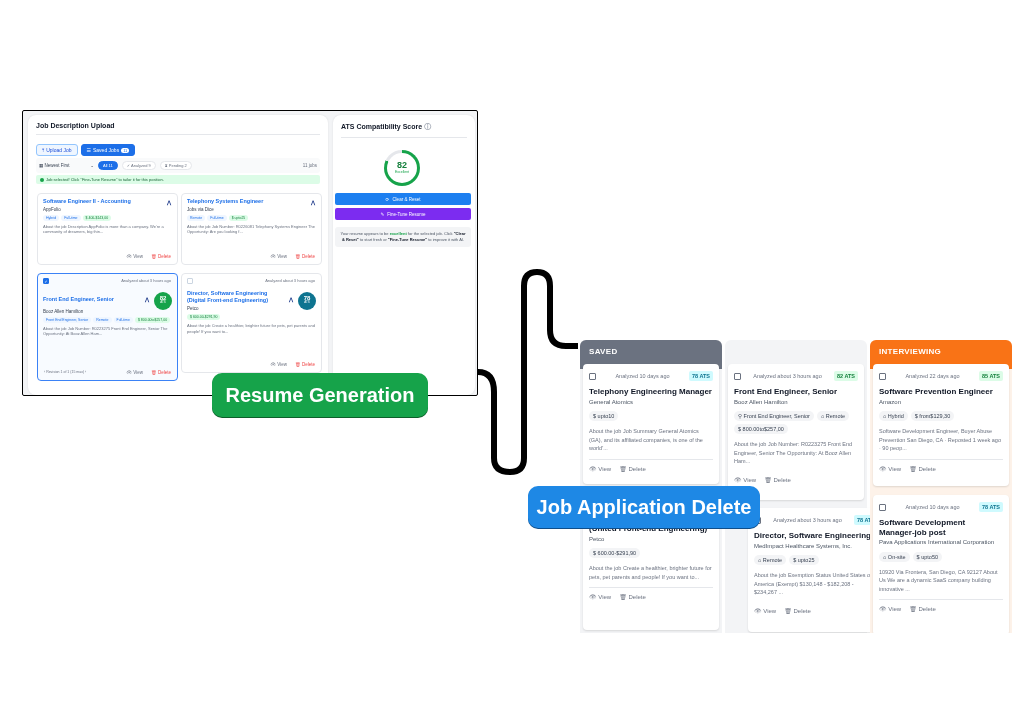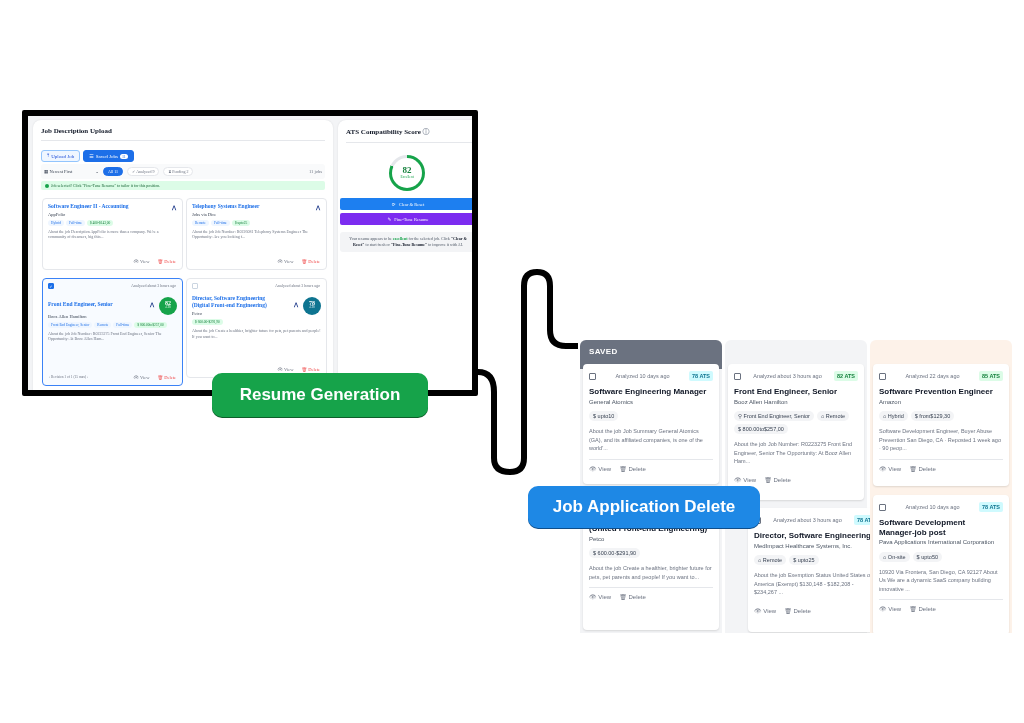--- a/index.html
+++ b/index.html
@@ -2,21 +2,21 @@
 <html><head>
 <meta charset="utf-8">
 <style>
   * { box-sizing: border-box; margin: 0; padding: 0; }
   html, body { width: 1024px; height: 723px; background: #ffffff; overflow: hidden; }
   body { font-family: "Liberation Sans", sans-serif; color: #1f2937; position: relative; }
 
   
   .shot-left {
     position: absolute; left: 22px; top: 110px; width: 456px; height: 286px;
-    background: #f3f4f6; border: 6px solid #000000; border-radius: 2px; overflow: hidden; font-family: Liberation Serif, serif;
+    background: #f3f4f6; border: 1px solid #000000; border-radius: 2px; overflow: hidden;
   }
   .panel-upload {
     position: absolute; left: 5px; top: 4px; width: 300px; height: 280px;
     background: #fff; border-radius: 8px; box-shadow: 0 0 2px rgba(0,0,0,.1);
   }
   .panel-title { font-size: 7px; font-weight: bold; padding: 7px 8px 5px; color: #111827; }
   .panel-divider { height: 1px; background: #e5e7eb; margin: 0 8px; }
   .tabs-row { display: flex; gap: 3px; padding: 9px 8px 0; }
   .tab-btn {
     font-size: 5px; height: 12px; padding: 0 5px; border-radius: 3px; display: flex; align-items: center; gap: 2px;
@@ -107,21 +107,21 @@
   .k-title { font-size: 8px; font-weight: bold; color: #111827; margin-top: 5px; line-height: 1.2; }
   .k-company { font-size: 6px; color: #4b5563; margin-top: 2px; line-height: 1.25; }
   .k-tags { display: flex; gap: 3px; margin-top: 5px; flex-wrap: wrap; }
   .k-tag { font-size: 5.5px; background: #f3f4f6; color: #374151; border-radius: 6px; padding: 2px 4px; }
   .k-desc { font-size: 5.5px; color: #6b7280; margin-top: 6px; line-height: 1.55; }
   .k-divider { height: 1px; background: #e5e7eb; margin-top: 6px; }
   .k-actions { display: flex; gap: 8px; font-size: 6px; color: #6b7280; margin-top: 5px; }
 
   
   .pill-label {
-    position: absolute; color: #fff; font-weight: bold; font-size: 17px; border-radius: 10px;
+    position: absolute; color: #fff; font-weight: bold; font-size: 20px; border-radius: 10px;
     display: flex; align-items: center; justify-content: center;
   }
   .pill-green { left: 212px; top: 373px; width: 216px; height: 44px; background: #16a34a; box-shadow: 0 1px 0 #0d5f2a; }
   .pill-blue { left: 528px; top: 486px; width: 232px; height: 42px; background: #1e88e5; box-shadow: 0 1px 0 #0f4e8a; }
 
   .connector { position: absolute; left: 0; top: 0; width: 1024px; height: 723px; pointer-events: none; }
 </style>
 </head>
 <body>
 
@@ -264,21 +264,21 @@
 <div class="shot-right">
 
   <div class="kcol" style="left:2px;">
     <div class="kcol-head" style="background:#6b7280;">SAVED</div>
     <div class="kcard" style="top:24px; height:120px;">
       <div class="k-top">
         <span class="k-check"></span>
         <span class="k-analyzed">Analyzed 10 days ago</span>
         <span class="k-ats teal">78 ATS</span>
       </div>
-      <div class="k-title">Software Engineering Manager</div>
+      <div class="k-title">Telephony Engineering Manager</div>
       <div class="k-company">General Atomics</div>
       <div class="k-tags">
           <span class="k-tag">$ upto10</span>
         </div>
       <div class="k-desc">About the job Job Summary General Atomics (GA), and its affiliated companies, is one of the world'...</div>
       <div class="k-divider"></div>
       <div class="k-actions">
         <span>👁 <span>View</span></span>
         <span>🗑 <span>Delete</span></span>
       </div>
@@ -332,20 +332,21 @@
       </div>
       <div class="k-desc">About the job Exemption Status United States of America (Exempt) $130,148 - $182,208 - $234,267 ...</div>
       <div class="k-actions" style="margin-top:10px;">
         <span>👁 <span>View</span></span>
         <span>🗑 <span>Delete</span></span>
       </div>
     </div>
   </div>
 
   <div class="kcol" style="left:292px; background:#fdf2e9;">
+    <div class="kcol-head" style="background:#f97316;">INTERVIEWING</div>
     <div class="kcard" style="top:24px; height:122px;">
       <div class="k-top">
         <span class="k-check"></span>
         <span class="k-analyzed">Analyzed 22 days ago</span>
         <span class="k-ats green">85 ATS</span>
       </div>
       <div class="k-title">Software Prevention Engineer</div>
       <div class="k-company">Amazon</div>
       <div class="k-tags">
         <span class="k-tag"><span>⌂</span> <span>Hybrid</span></span>

